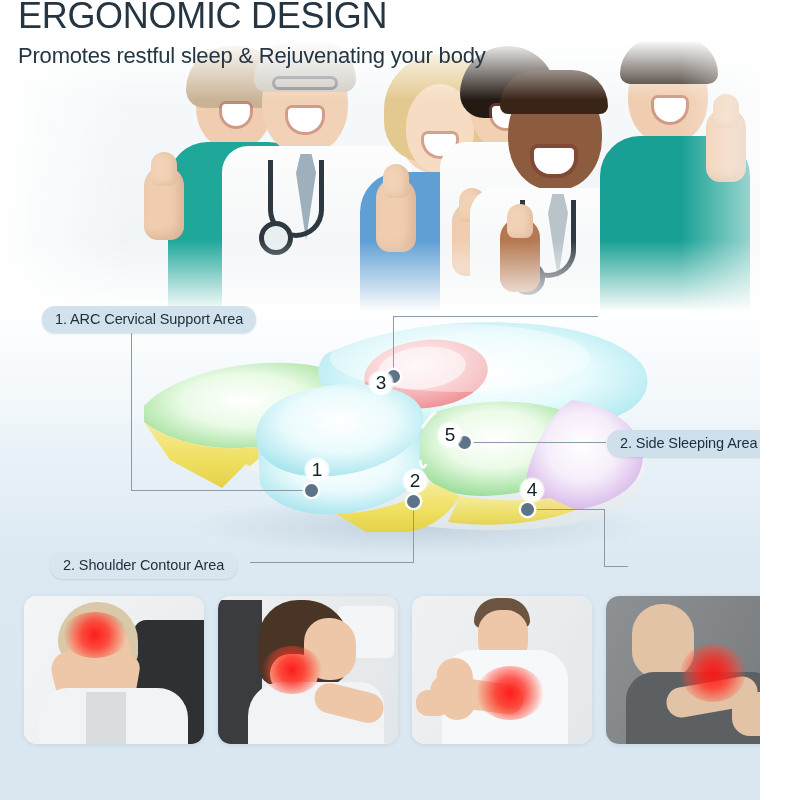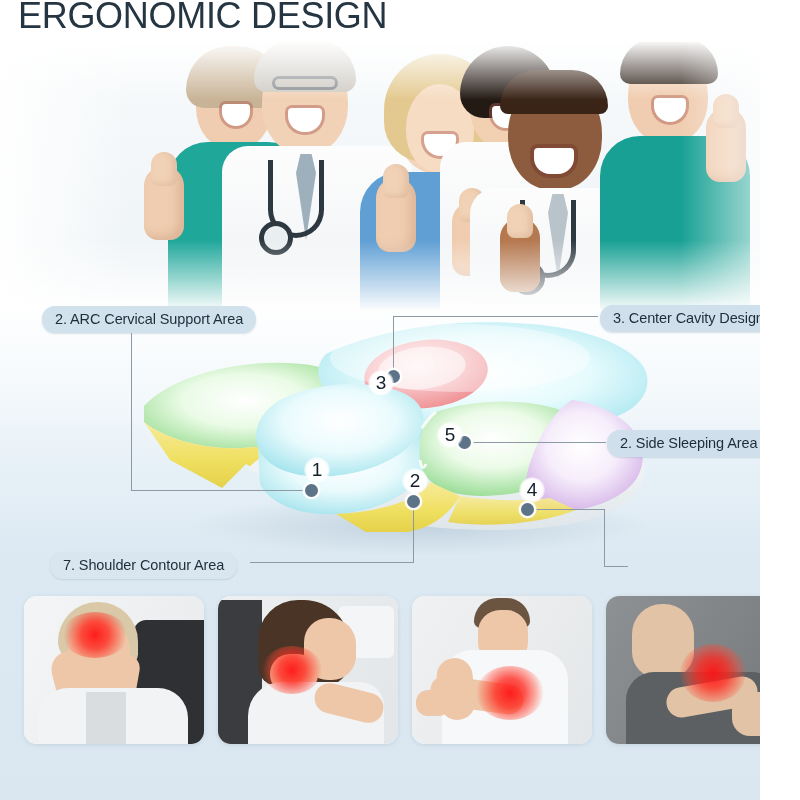--- a/index.html
+++ b/index.html
@@ -174,20 +174,21 @@
   .shirt { position:absolute; background:#f2f3f4; }
   .hair  { position:absolute; background:#3a2a20; }
 </style>
 </head>
 <body>
 
 <div class="page">
 
   <div class="header">
     <div class="title">ERGONOMIC DESIGN</div>
+    <div class="subtitle">Promotes restful sleep &amp; Rejuvenating your body</div>
   </div>
 
   <div class="photo-band">
     <div class="ppl">
 
       <div style="position:absolute;inset:0;background:linear-gradient(to bottom,#f7fafb,#eef3f6);"></div>
 
       <div class="head" style="left:196px;top:16px;width:76px;height:92px;background:#f0cdb0;"></div>
       <div class="hair" style="left:186px;top:4px;width:96px;height:62px;border-radius:48px 48px 20px 20px;background:#c9b396;"></div>
       <div class="smile" style="left:222px;top:62px;width:28px;height:22px;"></div>
@@ -339,23 +340,22 @@
 
   <div class="leader lead-v" style="left:393px; top:316px; height:62px;"></div>
   <div class="leader lead-h" style="left:393px; top:316px; width:205px;"></div>
 
   <div class="leader lead-v" style="left:604px; top:509px; height:57px;"></div>
   <div class="leader lead-h" style="left:528px; top:509px; width:77px;"></div>
   <div class="leader lead-h" style="left:604px; top:566px; width:24px;"></div>
 
   <div class="leader lead-h" style="left:464px; top:442px; width:142px;"></div>
 
-  <div class="callout c1">2. ARC Cervical Support Area</div>
-  <div class="callout c2">7. Shoulder Contour Area</div>
-  <div class="callout c3">3. Center Cavity Design</div>
+  <div class="callout c1">1. ARC Cervical Support Area</div>
+  <div class="callout c2">2. Shoulder Contour Area</div>
   <div class="callout c5">2. Side Sleeping Area</div>
 
   <div class="marker" style="left:305px; top:484px;">
     <span class="dot"></span>
     <span class="num" style="left:-1px; top:-27px;">1</span>
   </div>
 
   <div class="marker" style="left:407px; top:495px;">
     <span class="dot"></span>
     <span class="num" style="left:-5px; top:-27px;">2</span>

